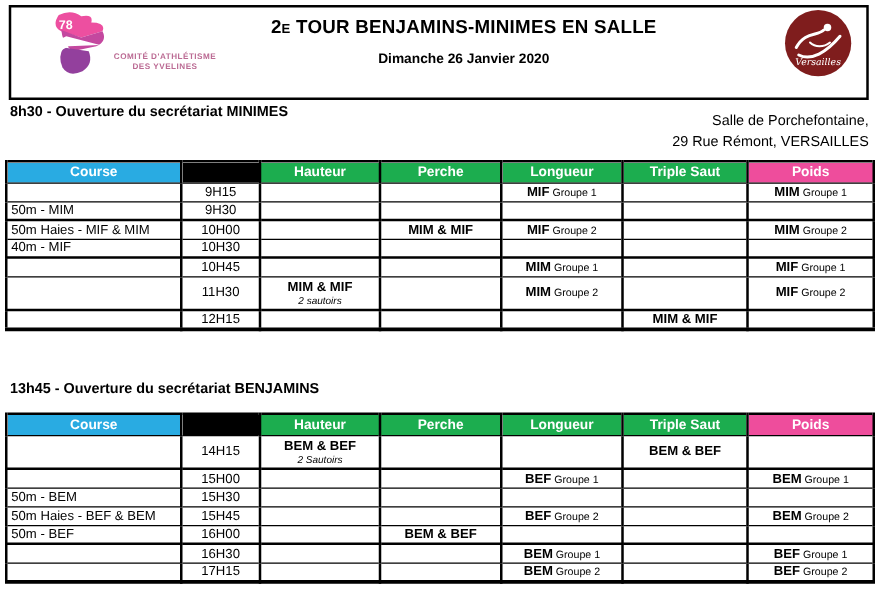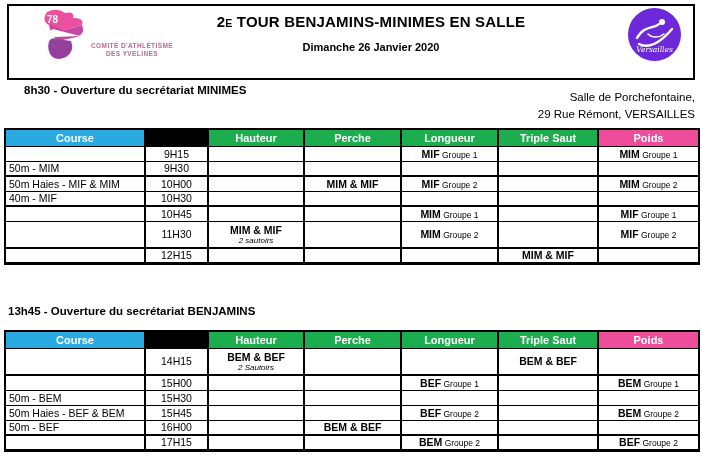--- a/index.html
+++ b/index.html
@@ -20,32 +20,32 @@
     position:absolute; left:64px; top:34px; width:86px;
     font-size:6.5px; font-weight:bold; color:#bb6a93; letter-spacing:.4px;
     text-align:center; line-height:8px;
   }
   .header-center { position:absolute; left:160px; right:120px; top:7px; text-align:center; }
   .main-title { font-size:15px; font-weight:bold; letter-spacing:.2px; }
   .main-title .sup { font-size:10.5px; font-weight:bold; }
   .event-date { margin-top:11px; font-size:11px; font-weight:bold; }
   .logo-right {
     position:absolute; right:12px; top:2px; width:53px; height:53px;
-    border-radius:50%; background:#6d28d9;
+    border-radius:50%; background:#7f1d1d;
   }
   .logo-right svg { position:absolute; left:0; top:0; }
   .versailles-label {
     position:absolute; bottom:7px; left:0; width:100%; text-align:center;
     font-family:"DejaVu Serif", serif; font-style:italic;
     font-size:7.5px; color:#fff;
   }
 
   
   .opening { position:absolute; font-size:11.5px; font-weight:bold; }
-  .opening-minimes   { left:8px; top:84px;margin-left:16px; }
+  .opening-minimes   { left:8px; top:84px; }
   .opening-benjamins { left:8px; top:305px; }
   .venue {
     position:absolute; right:7px; top:77px; text-align:right;
     font-size:11.5px; line-height:17px;margin-top:12px;
   }
 
   
   table {
     position:absolute; left:4px; width:694px;
     border-collapse:collapse; table-layout:fixed;
@@ -259,20 +259,29 @@
         <td class="course">50m - BEF</td>
         <td class="time">16H00</td>
         <td></td>
         <td><span class="main">BEM &amp; BEF</span></td>
         <td></td>
         <td></td>
         <td></td>
       </tr>
       <tr>
         <td class="course"></td>
+        <td class="time">16H30</td>
+        <td></td>
+        <td></td>
+        <td><span class="main">BEM</span><span class="note"> Groupe 1</span></td>
+        <td></td>
+        <td><span class="main">BEF</span><span class="note"> Groupe 1</span></td>
+      </tr>
+      <tr>
+        <td class="course"></td>
         <td class="time">17H15</td>
         <td></td>
         <td></td>
         <td><span class="main">BEM</span><span class="note"> Groupe 2</span></td>
         <td></td>
         <td><span class="main">BEF</span><span class="note"> Groupe 2</span></td>
       </tr>
     </tbody>
   </table>
 

